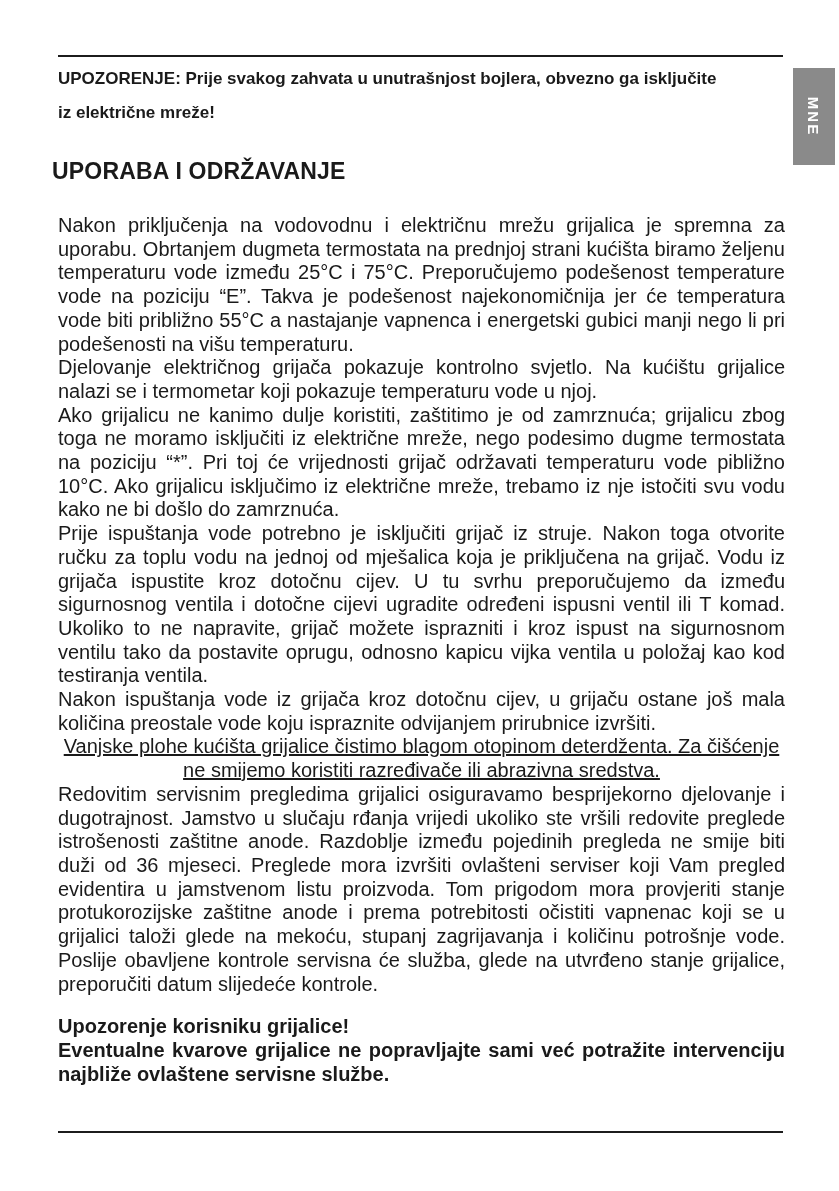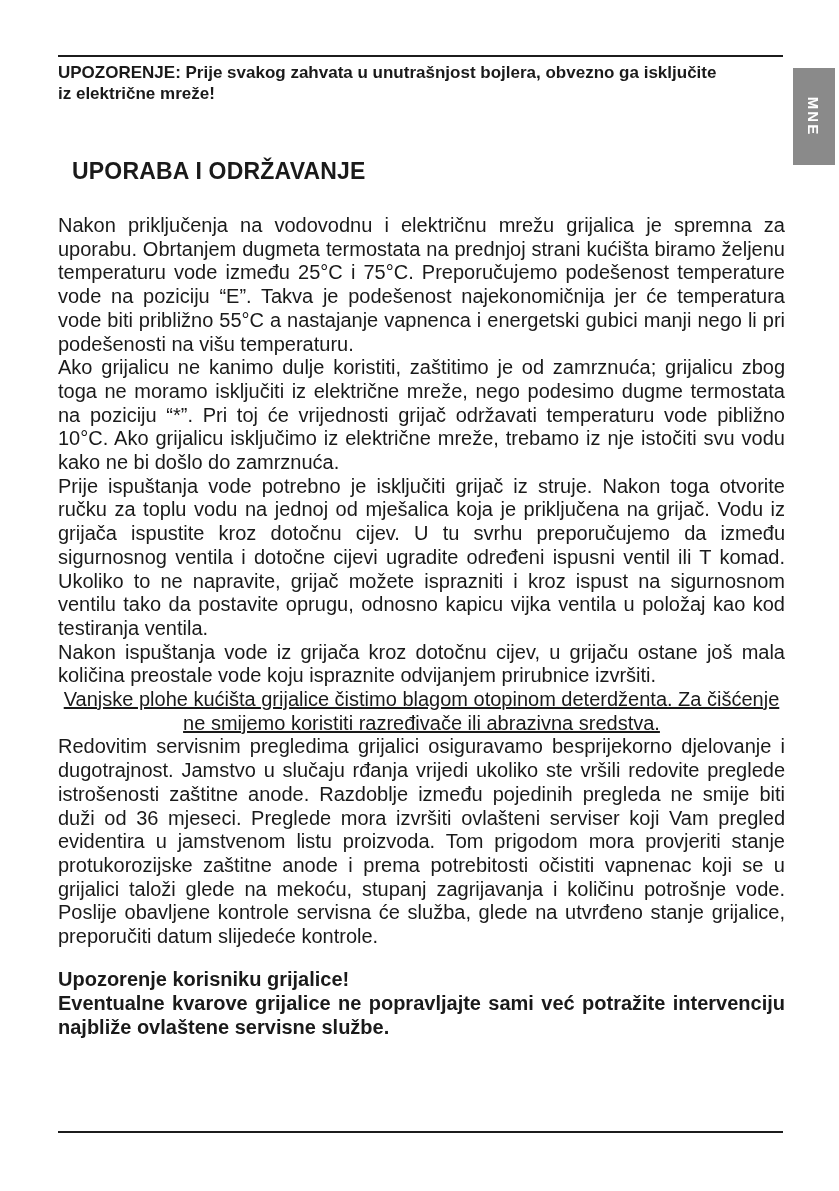--- a/index.html
+++ b/index.html
@@ -45,28 +45,28 @@
     letter-spacing: 2px;
     white-space: nowrap;
   }
 
   .top-warning {
     position: absolute;
     left: 58px;
     top: 62px;
     width: 672px;
     font-size: 17px;
-    line-height: 21px;
+    line-height: 34px;
     font-weight: bold;
     margin: 0;
   }
 
   .section-heading {
     position: absolute;
-    left: 72px;
+    left: 52px;
     top: 159px;
     margin: 0;
     font-size: 23px;
     line-height: 1.1;
     font-weight: bold;
     letter-spacing: 0.2px;
   }
 
   .body-col {
     position: absolute;
@@ -106,20 +106,21 @@
   <div class="lang-tab">
     <span class="tab-label">MNE</span>
   </div>
 
   <p class="top-warning">UPOZORENJE: Prije svakog zahvata u unutrašnjost bojlera, obvezno ga isključite iz električne mreže!</p>
 
   <h1 class="section-heading">UPORABA I ODRŽAVANJE</h1>
 
   <div class="body-col">
     <p>Nakon priključenja na vodovodnu i električnu mrežu grijalica je spremna za uporabu. Obrtanjem dugmeta termostata na prednjoj strani kućišta biramo željenu temperaturu vode između 25°C i 75°C. Preporučujemo podešenost temperature vode na poziciju “E”. Takva je podešenost najekonomičnija jer će temperatura vode biti približno 55°C a nastajanje vapnenca i energetski gubici manji nego li pri podešenosti na višu temperaturu.</p>
+    <p>Djelovanje električnog grijača pokazuje kontrolno svjetlo. Na kućištu grijalice nalazi se i termometar koji pokazuje temperaturu vode u njoj.</p>
     <p>Ako grijalicu ne kanimo dulje koristiti, zaštitimo je od zamrznuća; grijalicu zbog toga ne moramo isključiti iz električne mreže, nego podesimo dugme termostata na poziciju “*”. Pri toj će vrijednosti grijač održavati temperaturu vode pibližno 10°C. Ako grijalicu isključimo iz električne mreže, trebamo iz nje istočiti svu vodu kako ne bi došlo do zamrznuća.</p>
     <p>Prije ispuštanja vode potrebno je isključiti grijač iz struje. Nakon toga otvorite ručku za toplu vodu na jednoj od mješalica koja je priključena na grijač. Vodu iz grijača ispustite kroz dotočnu cijev. U tu svrhu preporučujemo da između sigurnosnog ventila i dotočne cijevi ugradite određeni ispusni ventil ili T komad. Ukoliko to ne napravite, grijač možete isprazniti i kroz ispust na sigurnosnom ventilu tako da postavite oprugu, odnosno kapicu vijka ventila u položaj kao kod testiranja ventila.</p>
     <p>Nakon ispuštanja vode iz grijača kroz dotočnu cijev, u grijaču ostane još mala količina preostale vode koju ispraznite odvijanjem prirubnice izvršiti.</p>
     <p class="ragged">Vanjske plohe kućišta grijalice čistimo blagom otopinom deterdženta. Za čišćenje ne smijemo koristiti razređivače ili abrazivna sredstva.</p>
     <p>Redovitim servisnim pregledima grijalici osiguravamo besprijekorno djelovanje i dugotrajnost. Jamstvo u slučaju rđanja vrijedi ukoliko ste vršili redovite preglede istrošenosti zaštitne anode. Razdoblje između pojedinih pregleda ne smije biti duži od 36 mjeseci. Preglede mora izvršiti ovlašteni serviser koji Vam pregled evidentira u jamstvenom listu proizvoda. Tom prigodom mora provjeriti stanje protukorozijske zaštitne anode i prema potrebitosti očistiti vapnenac koji se u grijalici taloži glede na mekoću, stupanj zagrijavanja i količinu potrošnje vode. Poslije obavljene kontrole servisna će služba, glede na utvrđeno stanje grijalice, preporučiti datum slijedeće kontrole.</p>
 
     <p class="user-warning-title">Upozorenje korisniku grijalice!</p>
     <p class="user-warning-body">Eventualne kvarove grijalice ne popravljajte sami već potražite intervenciju najbliže ovlaštene servisne službe.</p>
   </div>
 

